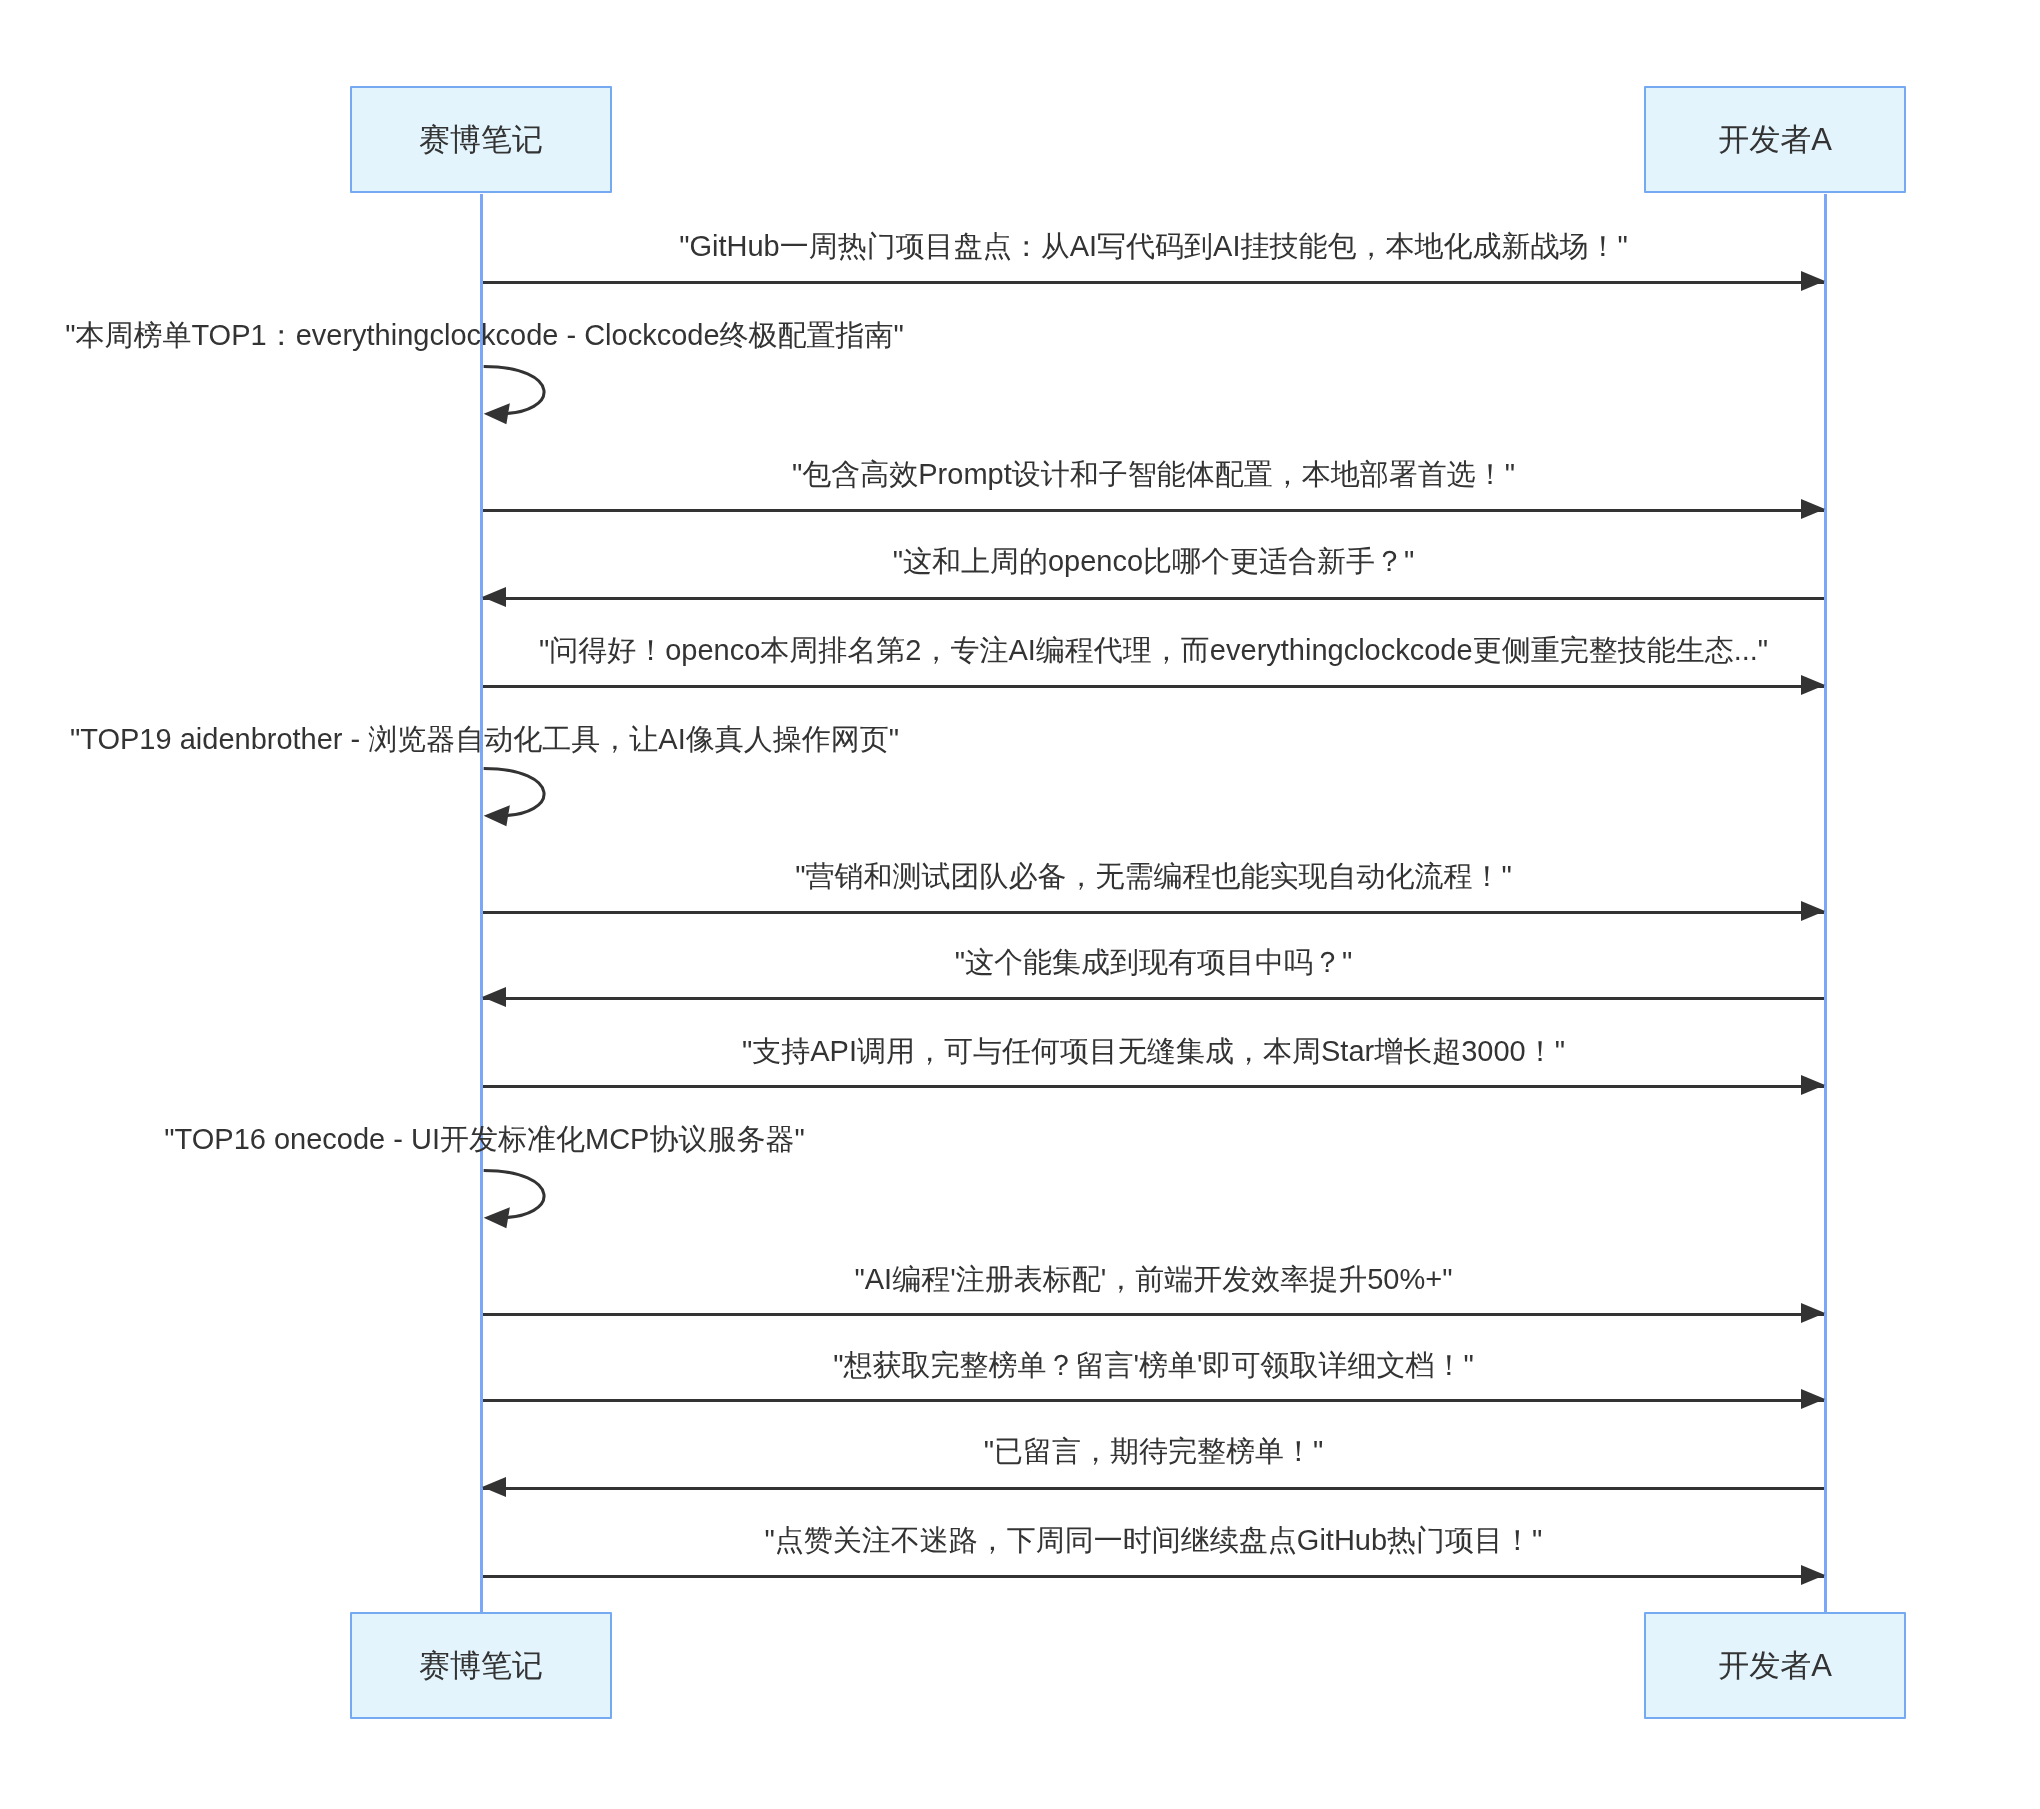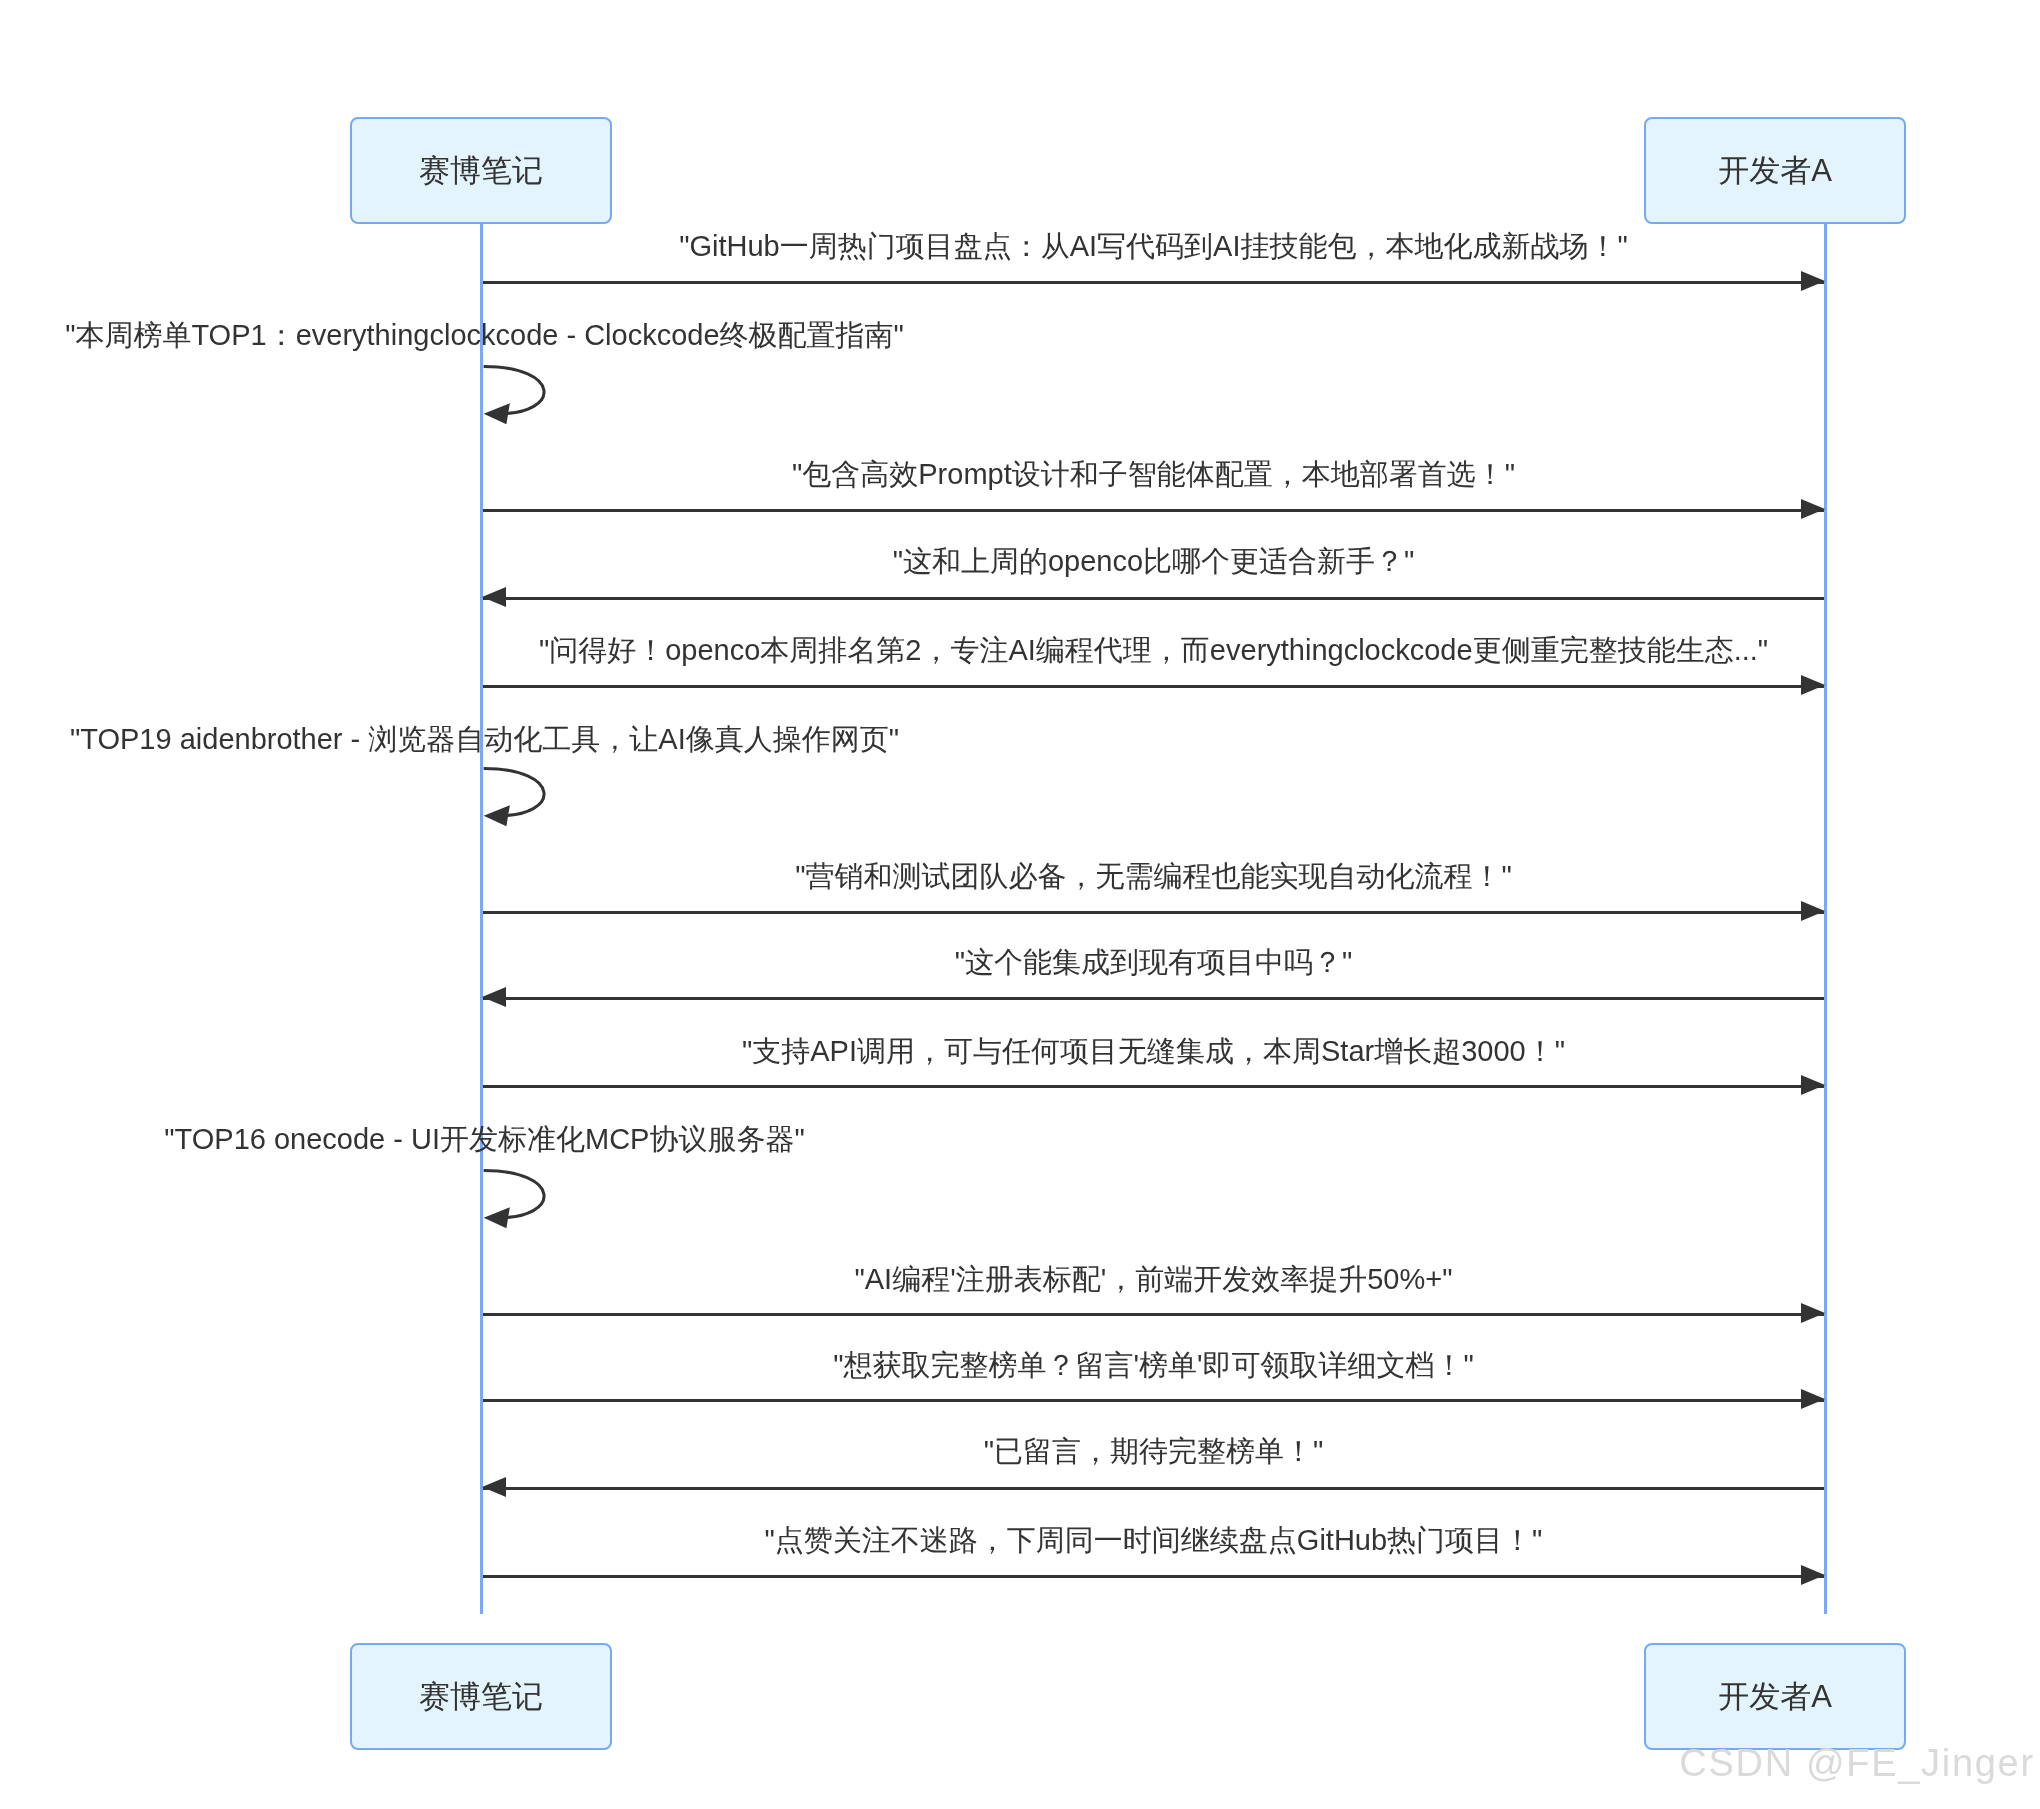--- a/index.html
+++ b/index.html
@@ -21,28 +21,27 @@
   }
   .lifeline.left{left:480px;}
   .lifeline.right{left:1824px;}
   
   .actor{
     position:absolute;
     width:262px;
     height:107px;
     background:#e3f4fd;
     border:2.6px solid #75aaf2;
-    border-radius:8px;
+    border-radius:1px;
     display:flex;
     align-items:center;
     justify-content:center;
     font-size:31px;
     color:#333333;
     box-sizing:border-box;
-    margin-top:31px;
   }
   .actor.top{top:86px;}
   .actor.bottom{top:1612px;}
   .actor.a-left{left:350px;}
   .actor.a-right{left:1644px;}
   
   .msg-text{
     position:absolute;
     left:483px;
     width:1341px;
@@ -186,16 +185,15 @@
   <div class="msg-text" style="top:1432px">"已留言，期待完整榜单！"</div>
   <div class="arrow to-left" style="top:1487px">
       <span class="head"></span>
     </div>
 
   <div class="msg-text" style="top:1521px">"点赞关注不迷路，下周同一时间继续盘点GitHub热门项目！"</div>
   <div class="arrow to-right" style="top:1575px">
       <span class="head"></span>
     </div>
 
-  <div class="watermark">CSDN @FE_Jinger</div>
 
 </div>
 
 
 </body></html>

